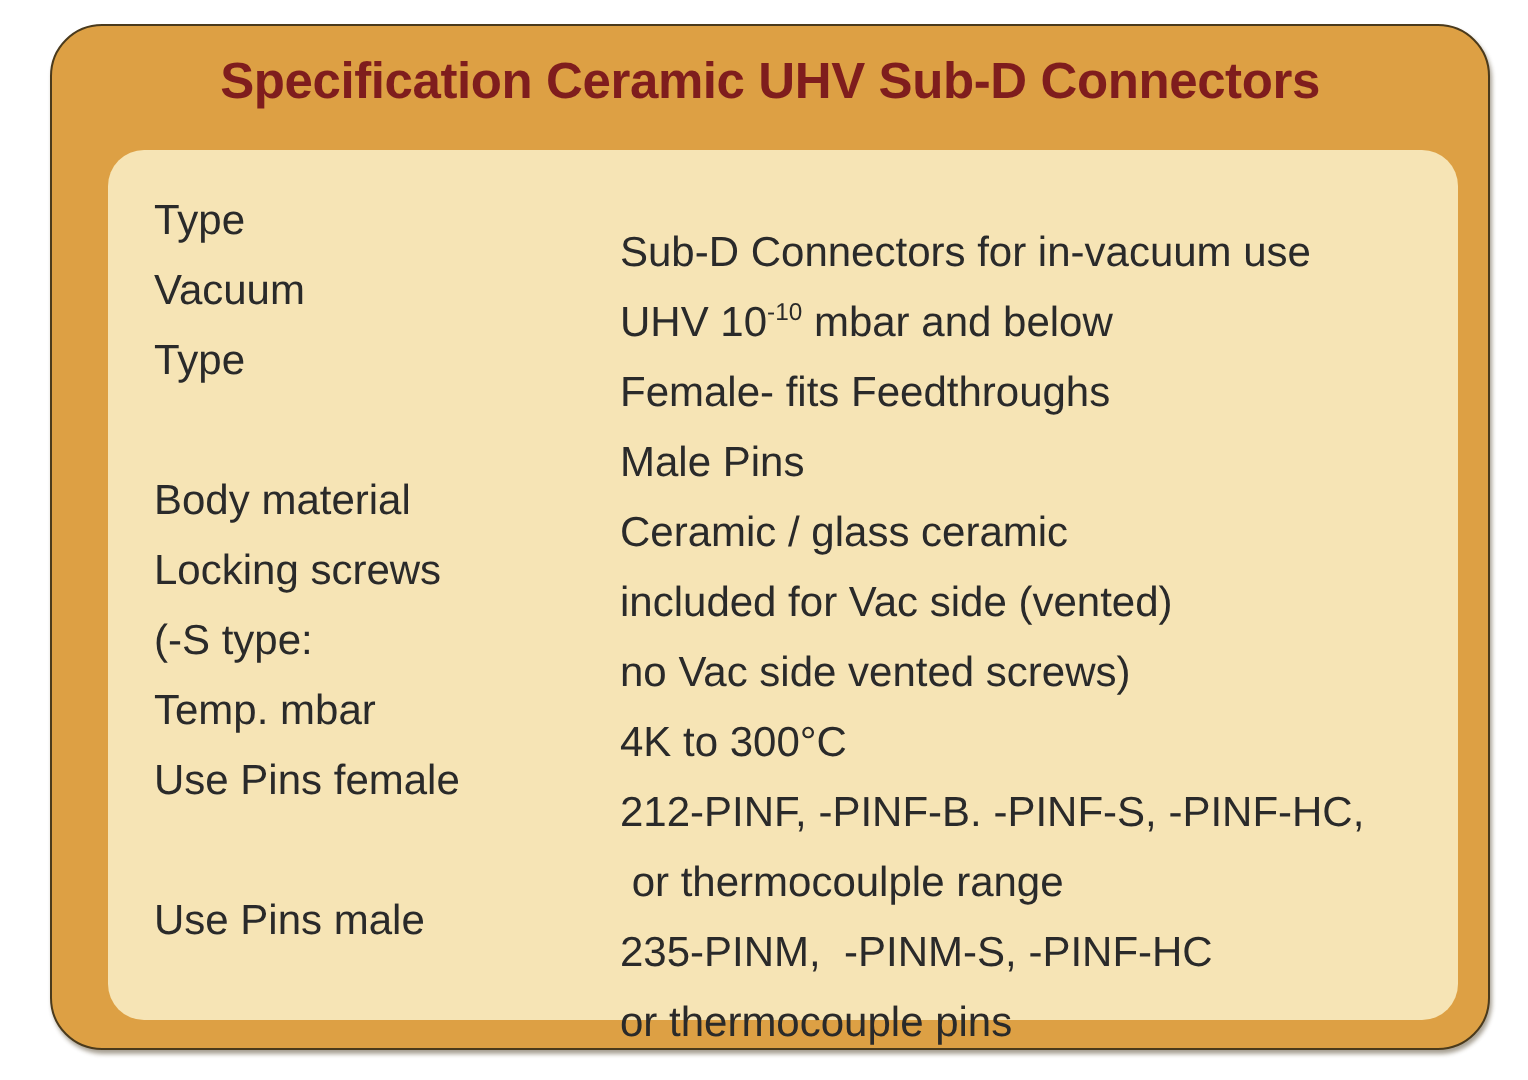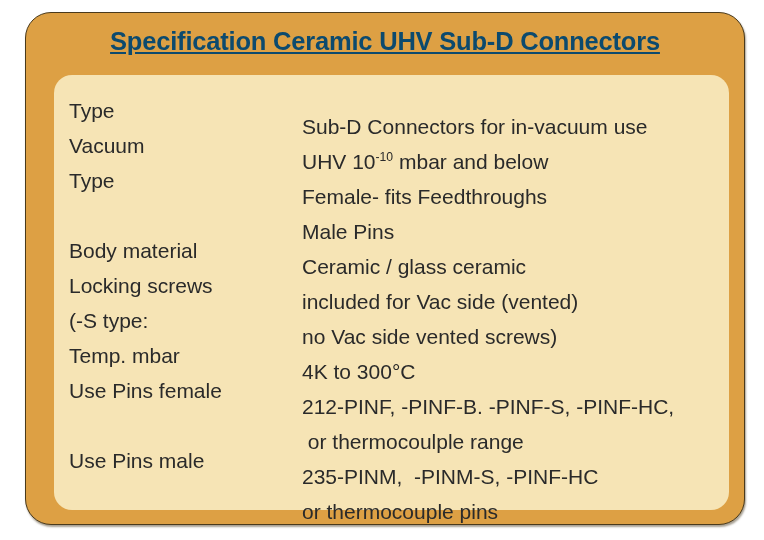--- a/index.html
+++ b/index.html
@@ -28,24 +28,23 @@
   }
 
   .spec-title {
     position: absolute;
     left: 0;
     top: 14px;
     width: 100%;
     text-align: center;
     font-size: 25.5px;
     font-weight: bold;
-    color: #0c4a6e;
+    color: #7f1d1d;
     letter-spacing: -0.2px;
     white-space: nowrap;
-    text-decoration: underline;
   }
 
   .spec-body {
     position: absolute;
     left: 28px;
     top: 62px;
     width: 675px;
     height: 435px;
     box-sizing: border-box;
     background: #f6e4b5;
@@ -54,21 +53,21 @@
 
   .rows {
     position: absolute;
     left: 0;
     top: 0;
     width: 100%;
   }
 
   .row {
     position: absolute;
-    left: 0;
+    left: 8px;
     width: 100%;
     height: 35px;
     line-height: 35px;
   }
 
   .cell-label {
     position: absolute;
     left: 15px;
     top: 0;
     font-size: 21px;

